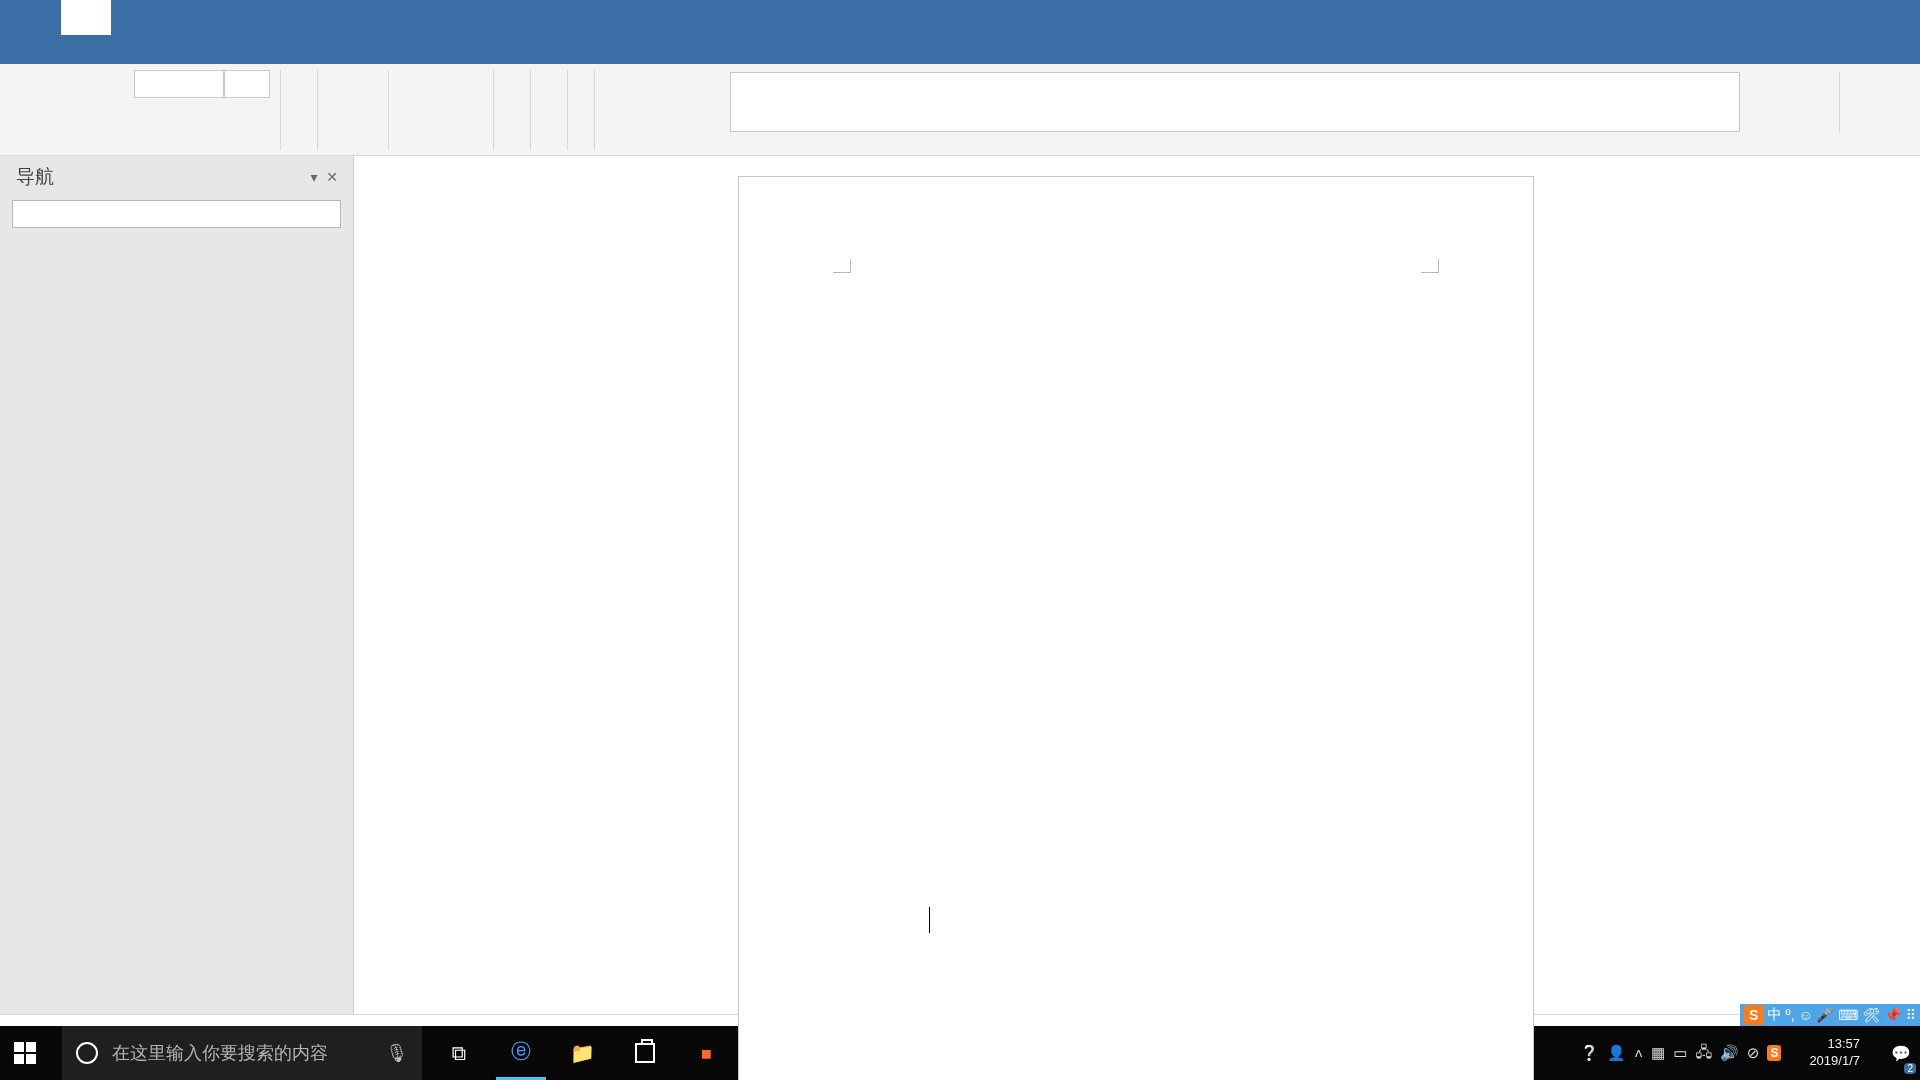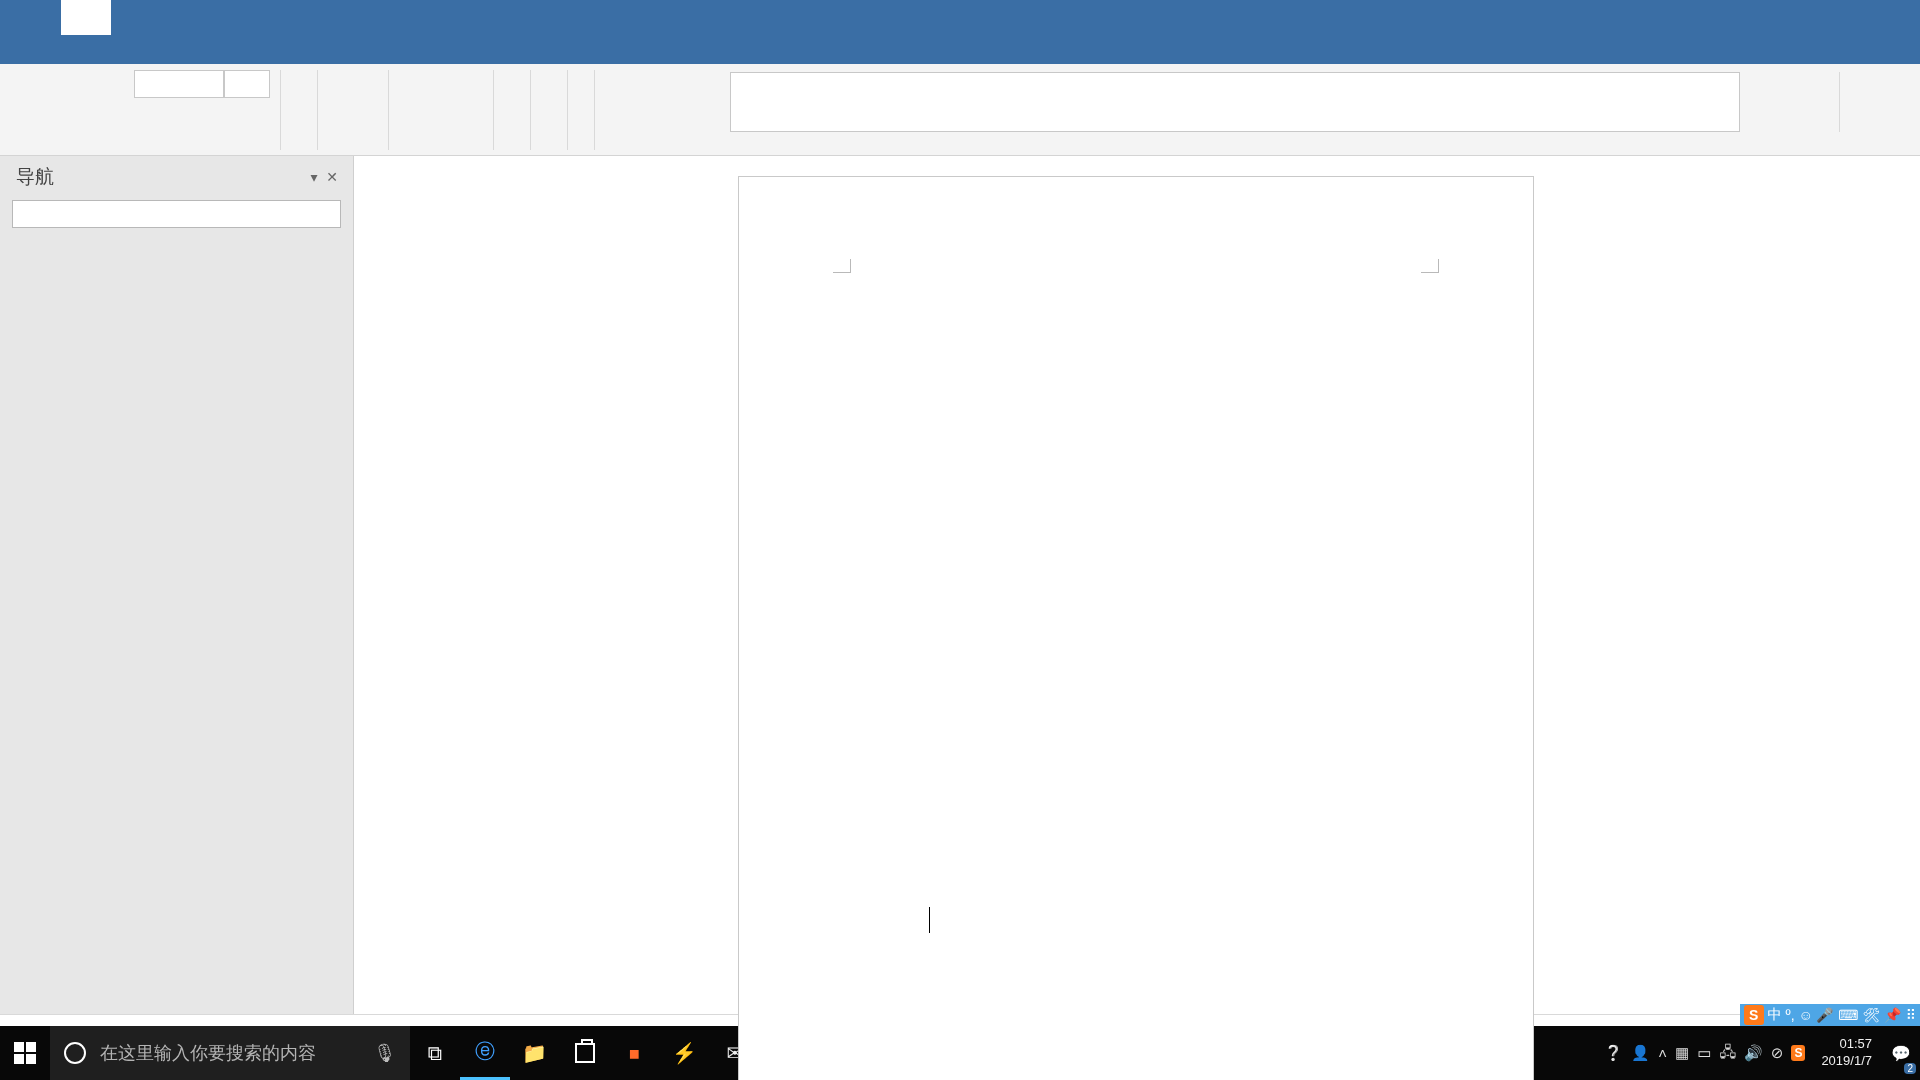--- a/index.html
+++ b/index.html
@@ -42,21 +42,21 @@
   background: #fff; border: 1px solid #c9c9c9;
 }
 .page .crop-tl, .page .crop-tr { position: absolute; top: 82px; width: 18px; height: 14px; }
 .page .crop-tl { left: 94px; border-left: 1px solid #b9b9b9; border-top: 1px solid #b9b9b9; transform: rotate(180deg); }
 .page .crop-tr { right: 94px; border-right: 1px solid #b9b9b9; border-top: 1px solid #b9b9b9; transform: scaleY(-1); }
 .page .cursor { position: absolute; left: 190px; top: 730px; width: 1px; height: 26px; background: #000; }
 
 .status-sep { height: 12px; background: #fff; border-top: 1px solid #d9d9d9; }
 
 
-.taskbar { height: 54px; background: #080808; display: flex; align-items: stretch; color: #fff; }
+.taskbar { height: 54px; background: #080808; display: flex; align-items: stretch; color: #fff; gap: 12px; }
 .taskbar .btn { width: 50px; display: flex; align-items: center; justify-content: center; }
 .taskbar .btn.active { border-bottom: 3px solid #4cc2ff; }
 .taskbar .search-box {
   flex: 0 0 360px; background: #1f1f1f; display: flex; align-items: center; padding: 0 14px; gap: 14px;
 }
 .taskbar .search-box .circ { width: 22px; height: 22px; border: 2px solid #fff; border-radius: 50%; }
 .taskbar .search-box .ph   { color: #b4b4b4; font-size: 18px; flex: 1; }
 .taskbar .search-box .mic  { font-size: 18px; color: #bbb; }
 .taskbar .spacer { flex: 1; }
 .taskbar .tray { display: flex; align-items: center; gap: 8px; padding-right: 6px; }
@@ -213,20 +213,20 @@
     <span>👤</span>
     <span>˄</span>
     <span>▦</span>
     <span>▭</span>
     <span>🖧</span>
     <span>🔊</span>
     <span>⊘</span>
     <span style="background:#ff7a1a;color:#fff;padding:1px 3px;border-radius:3px;font-size:12px;font-weight:bold">S</span>
   </div>
   <div class="clock">
-    <span>01:57</span>
+    <span>13:57</span>
     <span>2019/1/7</span>
   </div>
   <div class="notif">
     <span>💬</span>
     <span class="badge">2</span>
   </div>
 </div>
 
 </body></html>

